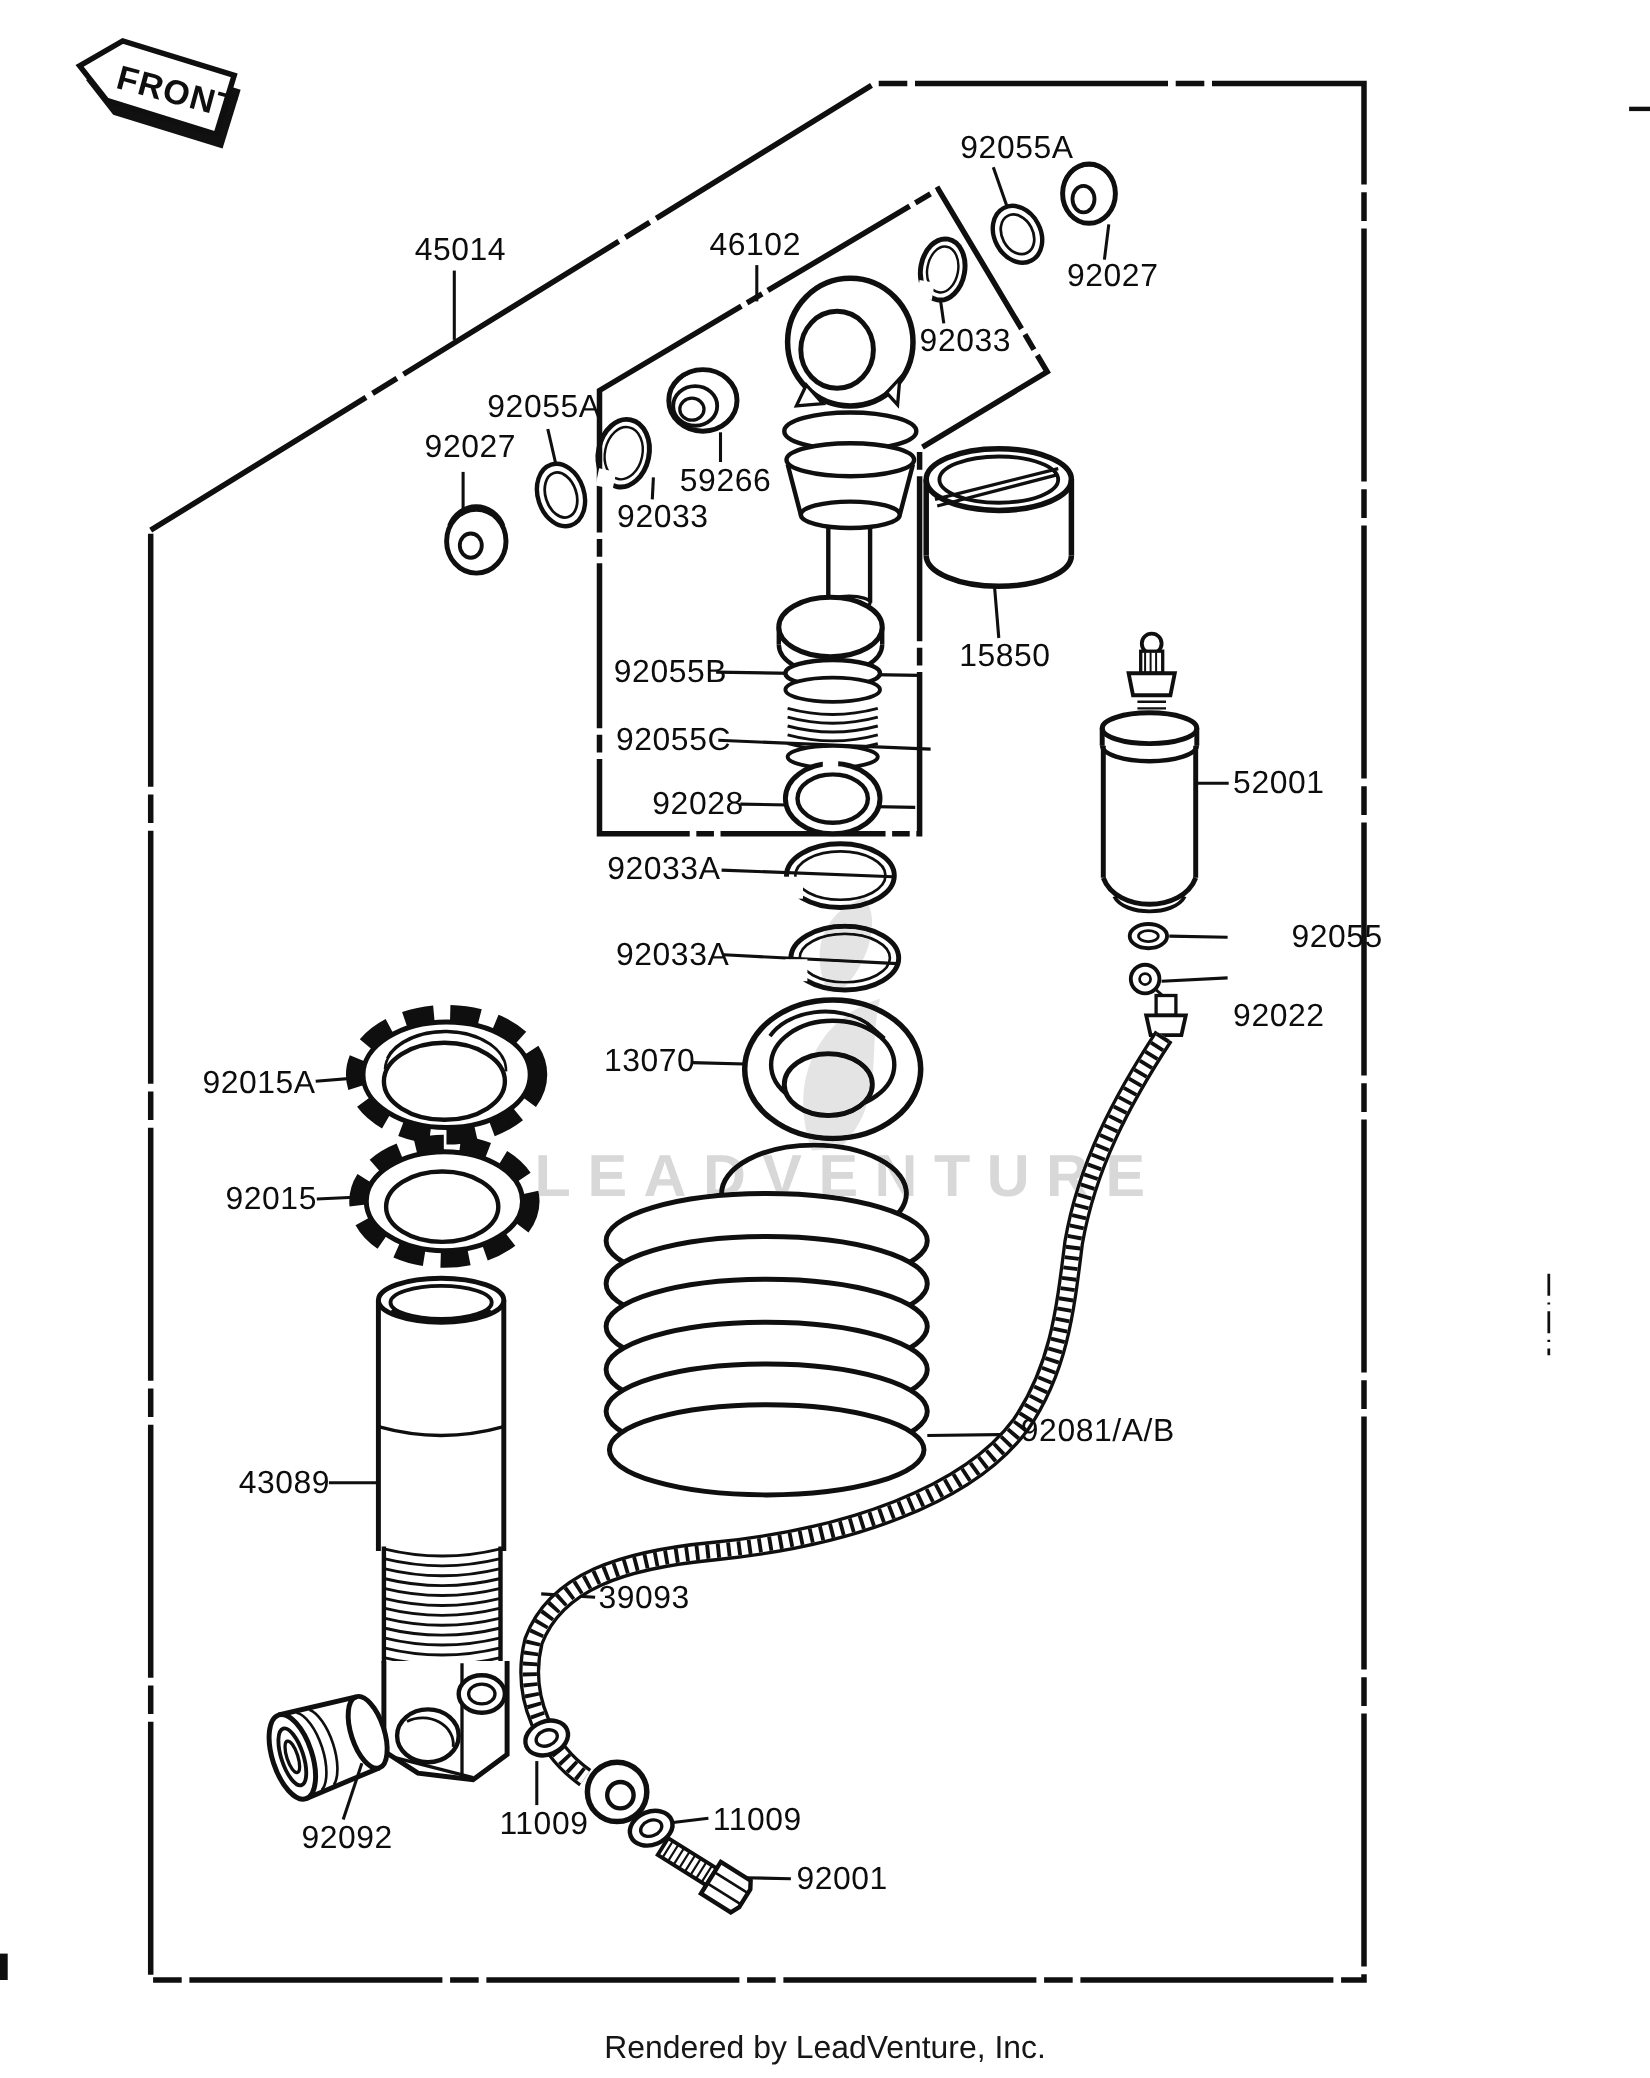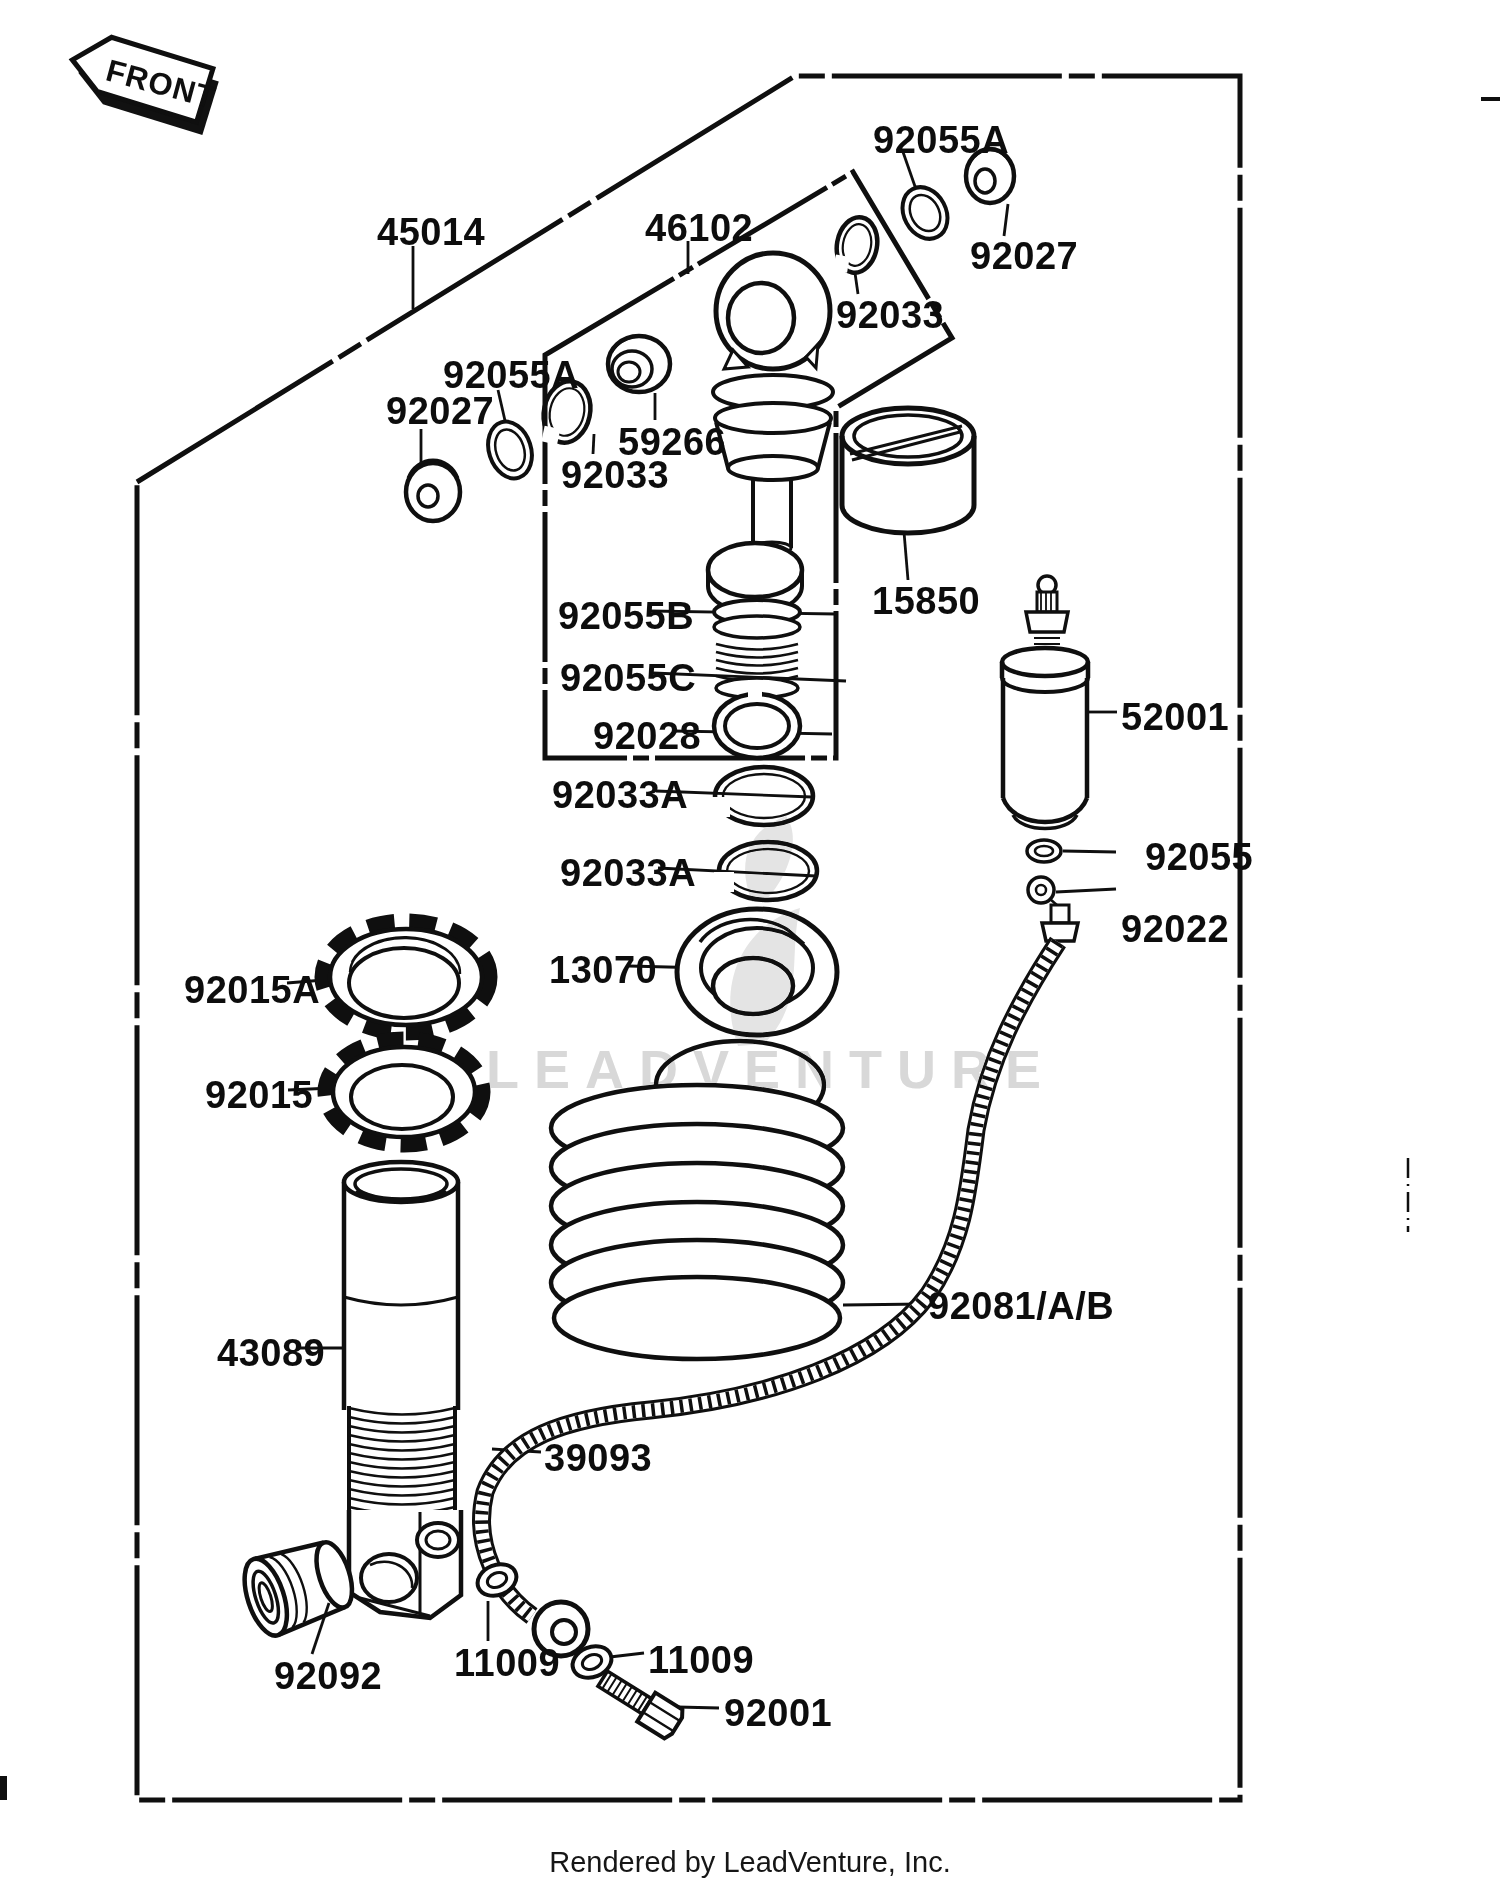--- a/index.html
+++ b/index.html
@@ -3,22 +3,22 @@
 <meta charset="utf-8">
 <style>
   html,body{margin:0;padding:0;background:#ffffff;}
   #stage{
     position:relative;width:1500px;height:1889px;background:#ffffff;overflow:hidden;
     font-family:"Liberation Sans", sans-serif;
   }
   #artwork, #watermark-overlay{position:absolute;left:0;top:0;}
   #watermark-overlay{mix-blend-mode:darken;pointer-events:none;}
   .part-label{
-    position:absolute;font-size:38px;color:#0d0d0d;letter-spacing:0.5px;
-    white-space:nowrap;line-height:1;z-index:30;cursor:default;font-weight:bold;
+    position:absolute;font-size:29px;color:#0d0d0d;letter-spacing:0.5px;
+    white-space:nowrap;line-height:1;z-index:30;cursor:default;
   }
   #watermark-text{
     position:absolute;left:486px;top:1038px;z-index:20;
     font-size:54px;font-weight:bold;letter-spacing:15px;color:#d8d8d8;
     mix-blend-mode:darken;pointer-events:none;white-space:nowrap;
   }
   #footer-credit{
     position:absolute;left:50%;top:1846px;transform:translateX(-50%);
     font-size:29px;color:#161616;z-index:30;white-space:nowrap;
   }
@@ -302,17 +302,17 @@
   <div class="part-label" style="left:205px;top:1076px">92015</div>
   <div class="part-label" style="left:217px;top:1334px">43089</div>
   <div class="part-label" style="left:928px;top:1287px">92081/A/B</div>
   <div class="part-label" style="left:544px;top:1439px">39093</div>
   <div class="part-label" style="left:274px;top:1657px">92092</div>
   <div class="part-label" style="left:454px;top:1644px">11009</div>
   <div class="part-label" style="left:648px;top:1641px">11009</div>
   <div class="part-label" style="left:724px;top:1694px">92001</div>
   <div class="part-label" style="left:872px;top:582px">15850</div>
   <div class="part-label" style="left:1121px;top:698px">52001</div>
-  <div class="part-label" style="left:1145px;top:838px">92055</div>
+  <div class="part-label" style="left:1174px;top:838px">92055</div>
   <div class="part-label" style="left:1121px;top:910px">92022</div>
 
   <div id="footer-credit">Rendered by LeadVenture, Inc.</div>
 </div>
 
 </body></html>

